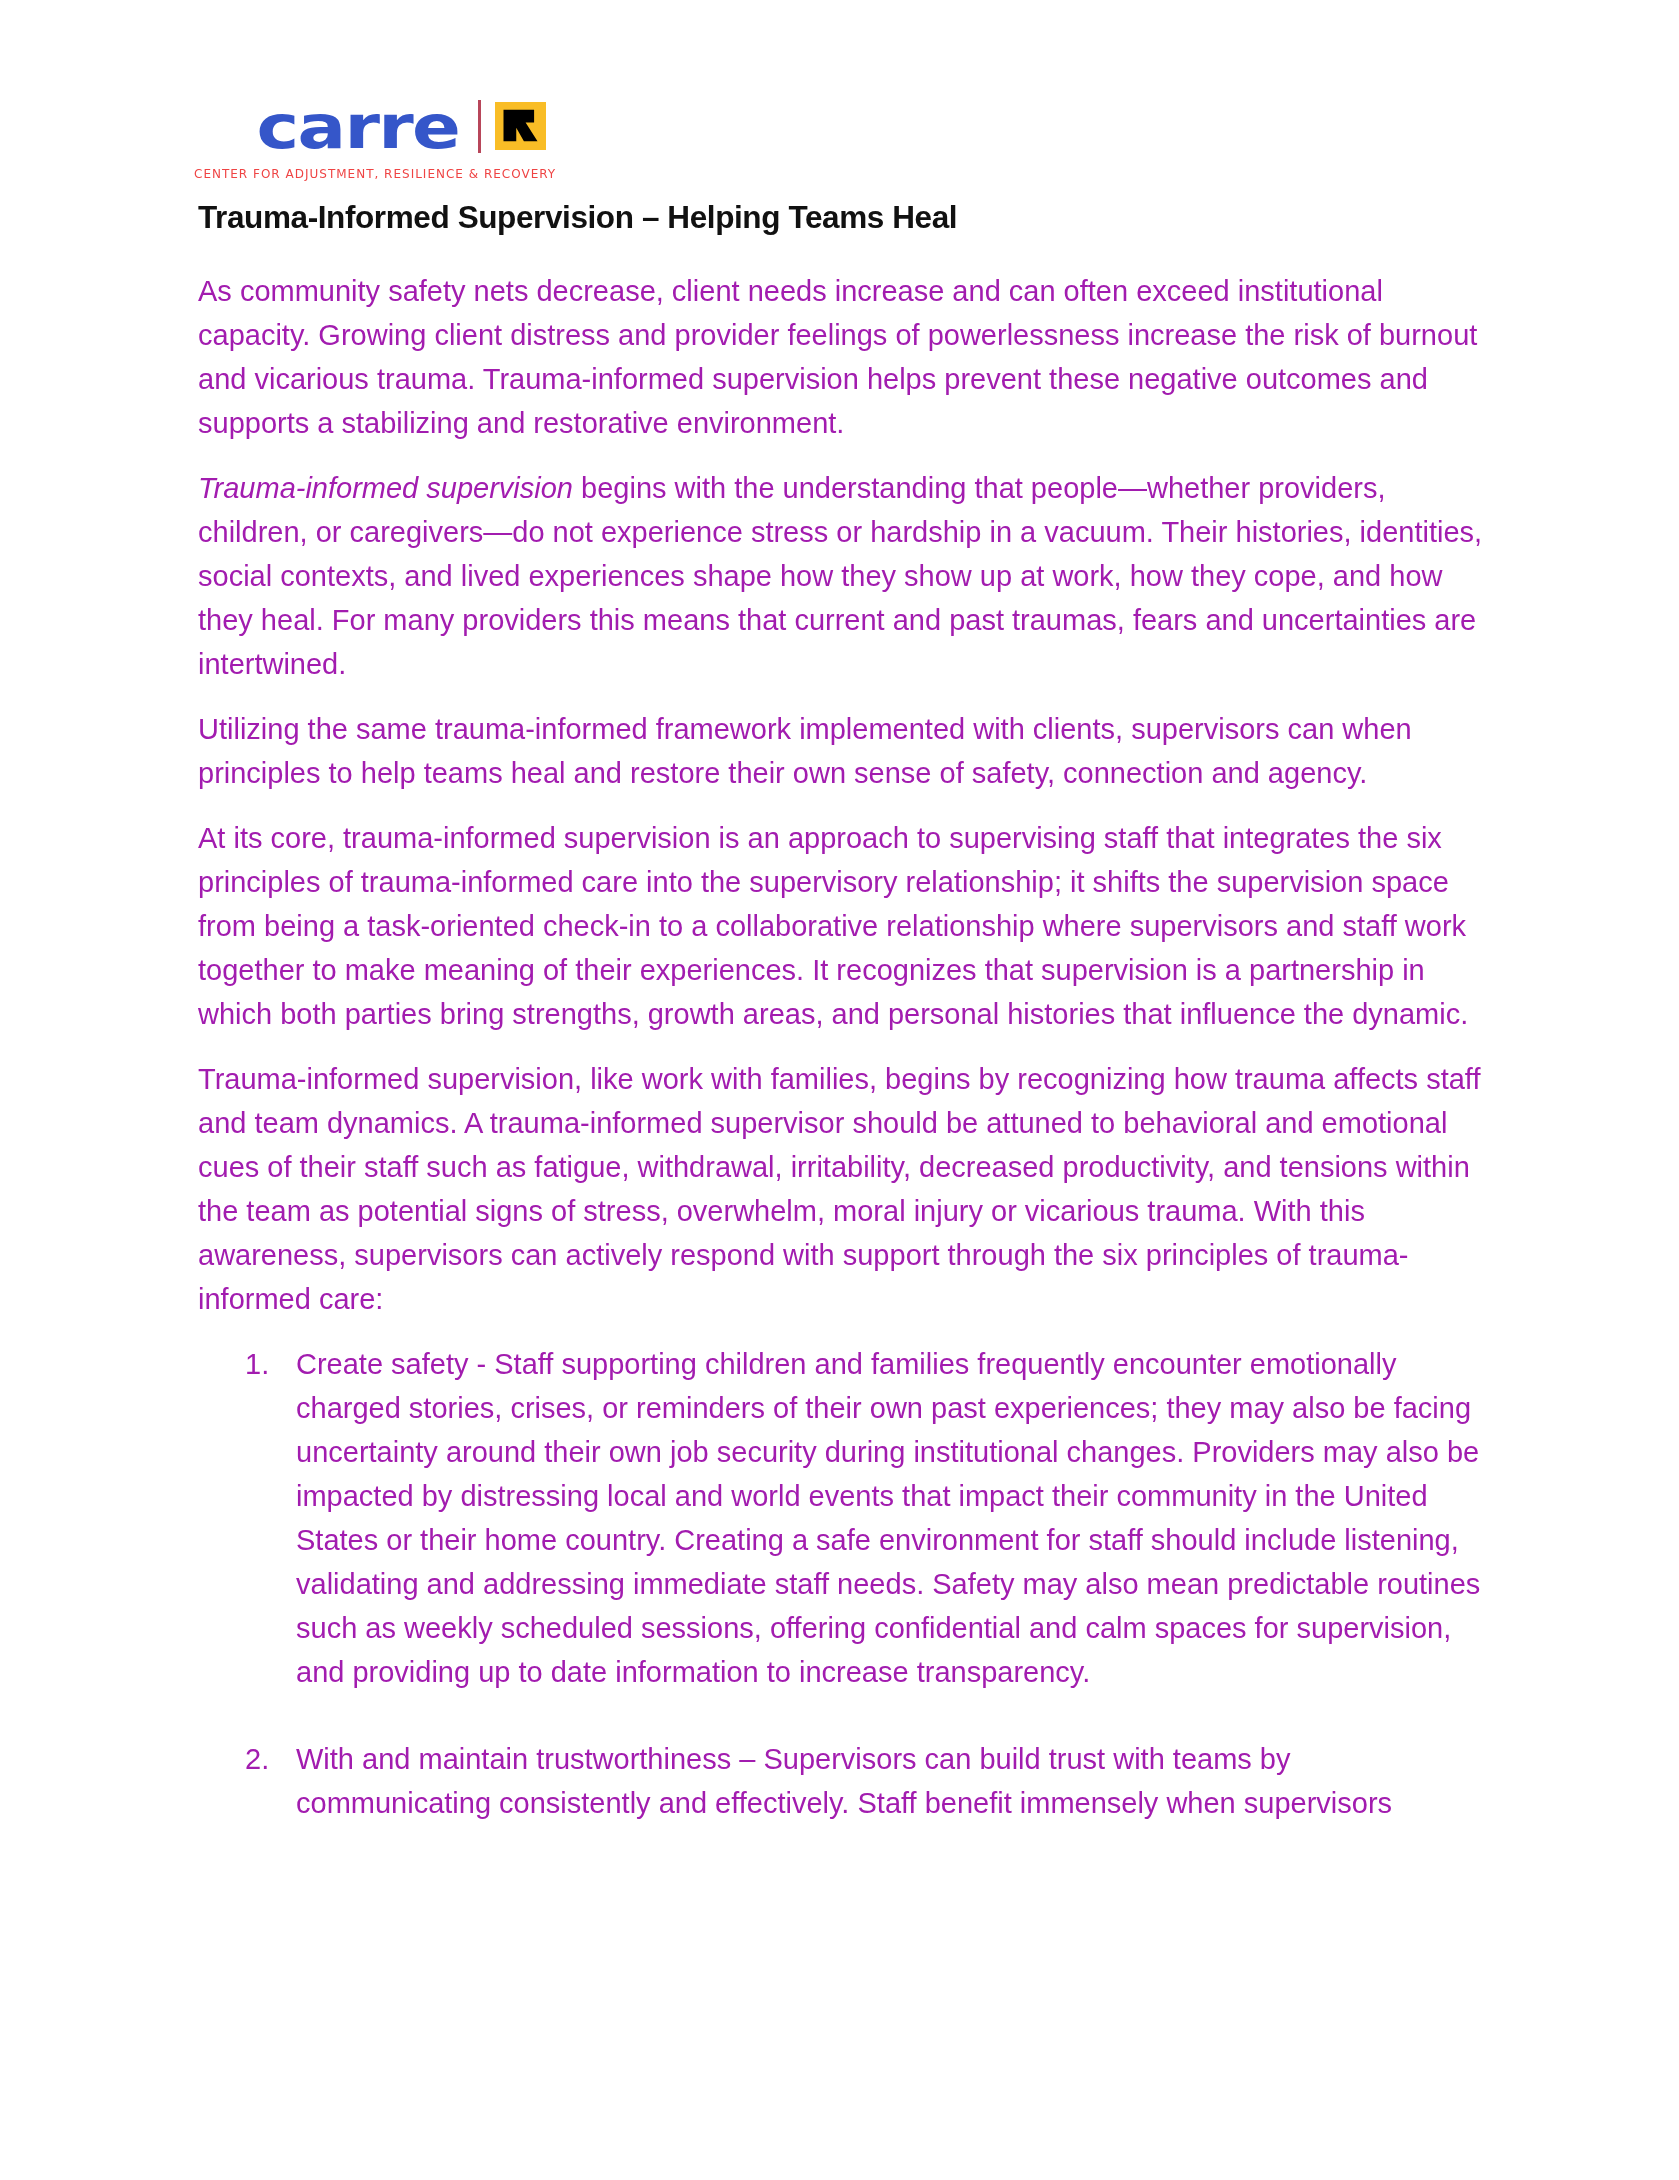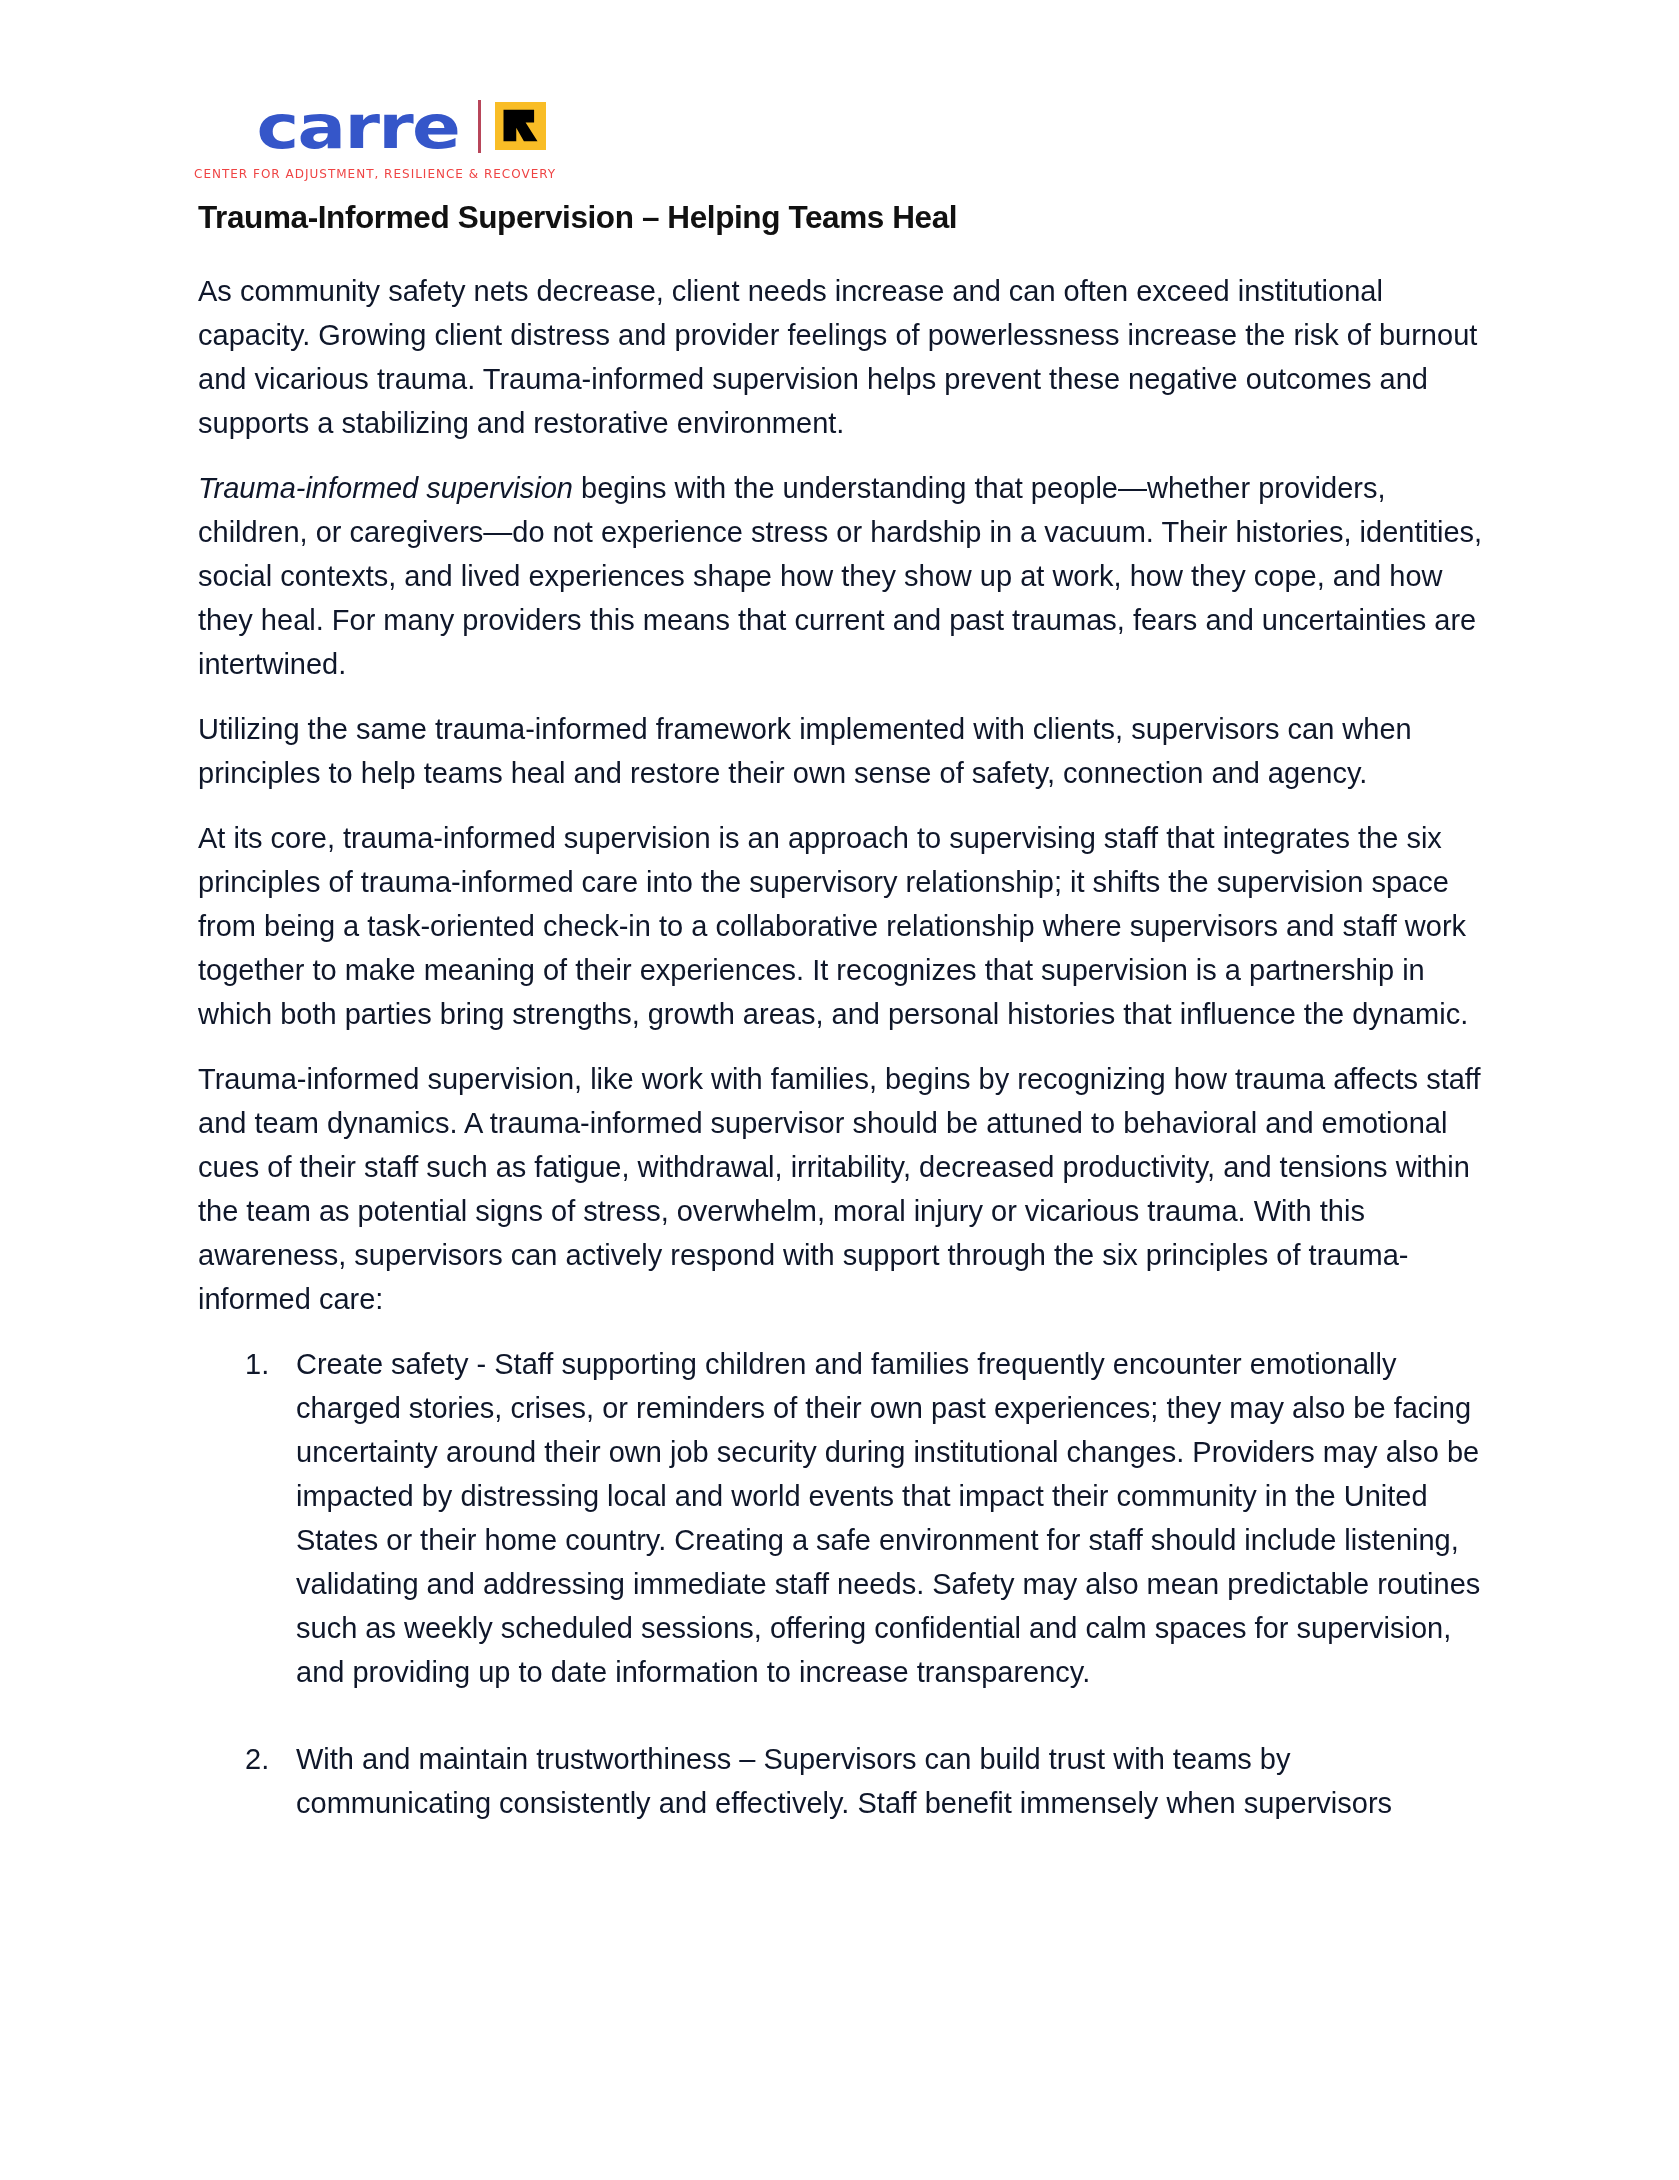--- a/index.html
+++ b/index.html
@@ -95,21 +95,21 @@
     }
     
     .body-text {
       position: absolute;
       left: 198px;
       top: 269px;
       width: 1295px;
       font-family: "Liberation Sans", sans-serif;
       font-size: 29px;
       line-height: 44px;
-      color: #0f172a;
+      color: #a21caf;
     }
     .body-text p {
       margin: 0 0 21px 0;
     }
     .body-text em {
       font-style: italic;
     }
     ol.principles {
       margin: 0;
       padding: 0;

